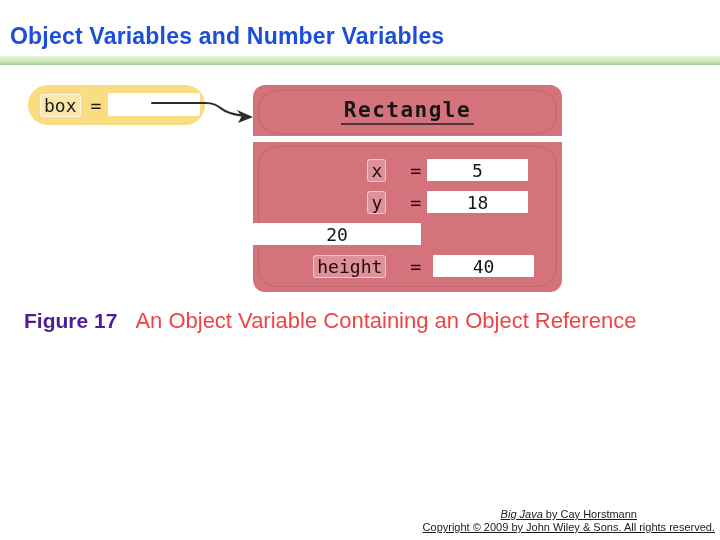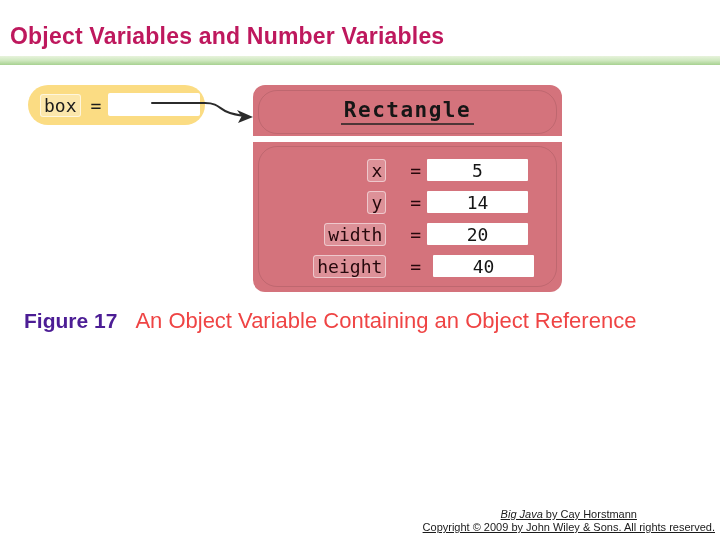--- a/index.html
+++ b/index.html
@@ -2,21 +2,21 @@
 <html><head>
 <meta charset="utf-8">
 <style>
   html,body{margin:0;padding:0;}
   body{
     width:720px;height:540px;background:#ffffff;position:relative;overflow:hidden;
     font-family:"Liberation Sans", sans-serif;
   }
   .slide-title{
     position:absolute;left:10px;top:23px;font-size:23px;font-weight:bold;
-    color:#be185d;letter-spacing:0.2px;white-space:nowrap;
+    color:#1d4ed8;letter-spacing:0.2px;white-space:nowrap;
   }
   .accent-bar{
     position:absolute;left:0;top:56px;width:720px;height:9px;
     background:linear-gradient(to bottom,#e7f3dc 0%,#cfe8bf 50%,#a7d190 100%);
   }
   
   .var-pill{
     position:absolute;left:28px;top:85px;width:177px;height:40px;
     background:#fbdc83;border-radius:20px;
   }
@@ -118,28 +118,24 @@
       <span class="eq">=</span>
     </div>
     <div class="field-value">5</div>
   </div>
 
   <div class="field-row r1">
     <div class="field-label">
       <span class="hl">y</span>
       <span class="eq">=</span>
     </div>
-    <div class="field-value">14</div>
+    <div class="field-value">18</div>
   </div>
 
   <div class="field-row r2">
-    <div class="field-label">
-      <span class="hl">width</span>
-      <span class="eq">=</span>
-    </div>
     <div class="field-value">20</div>
   </div>
 
   <div class="field-row r3">
     <div class="field-label">
       <span class="hl">height</span>
       <span class="eq">=</span>
     </div>
     <div class="field-value">40</div>
   </div>

